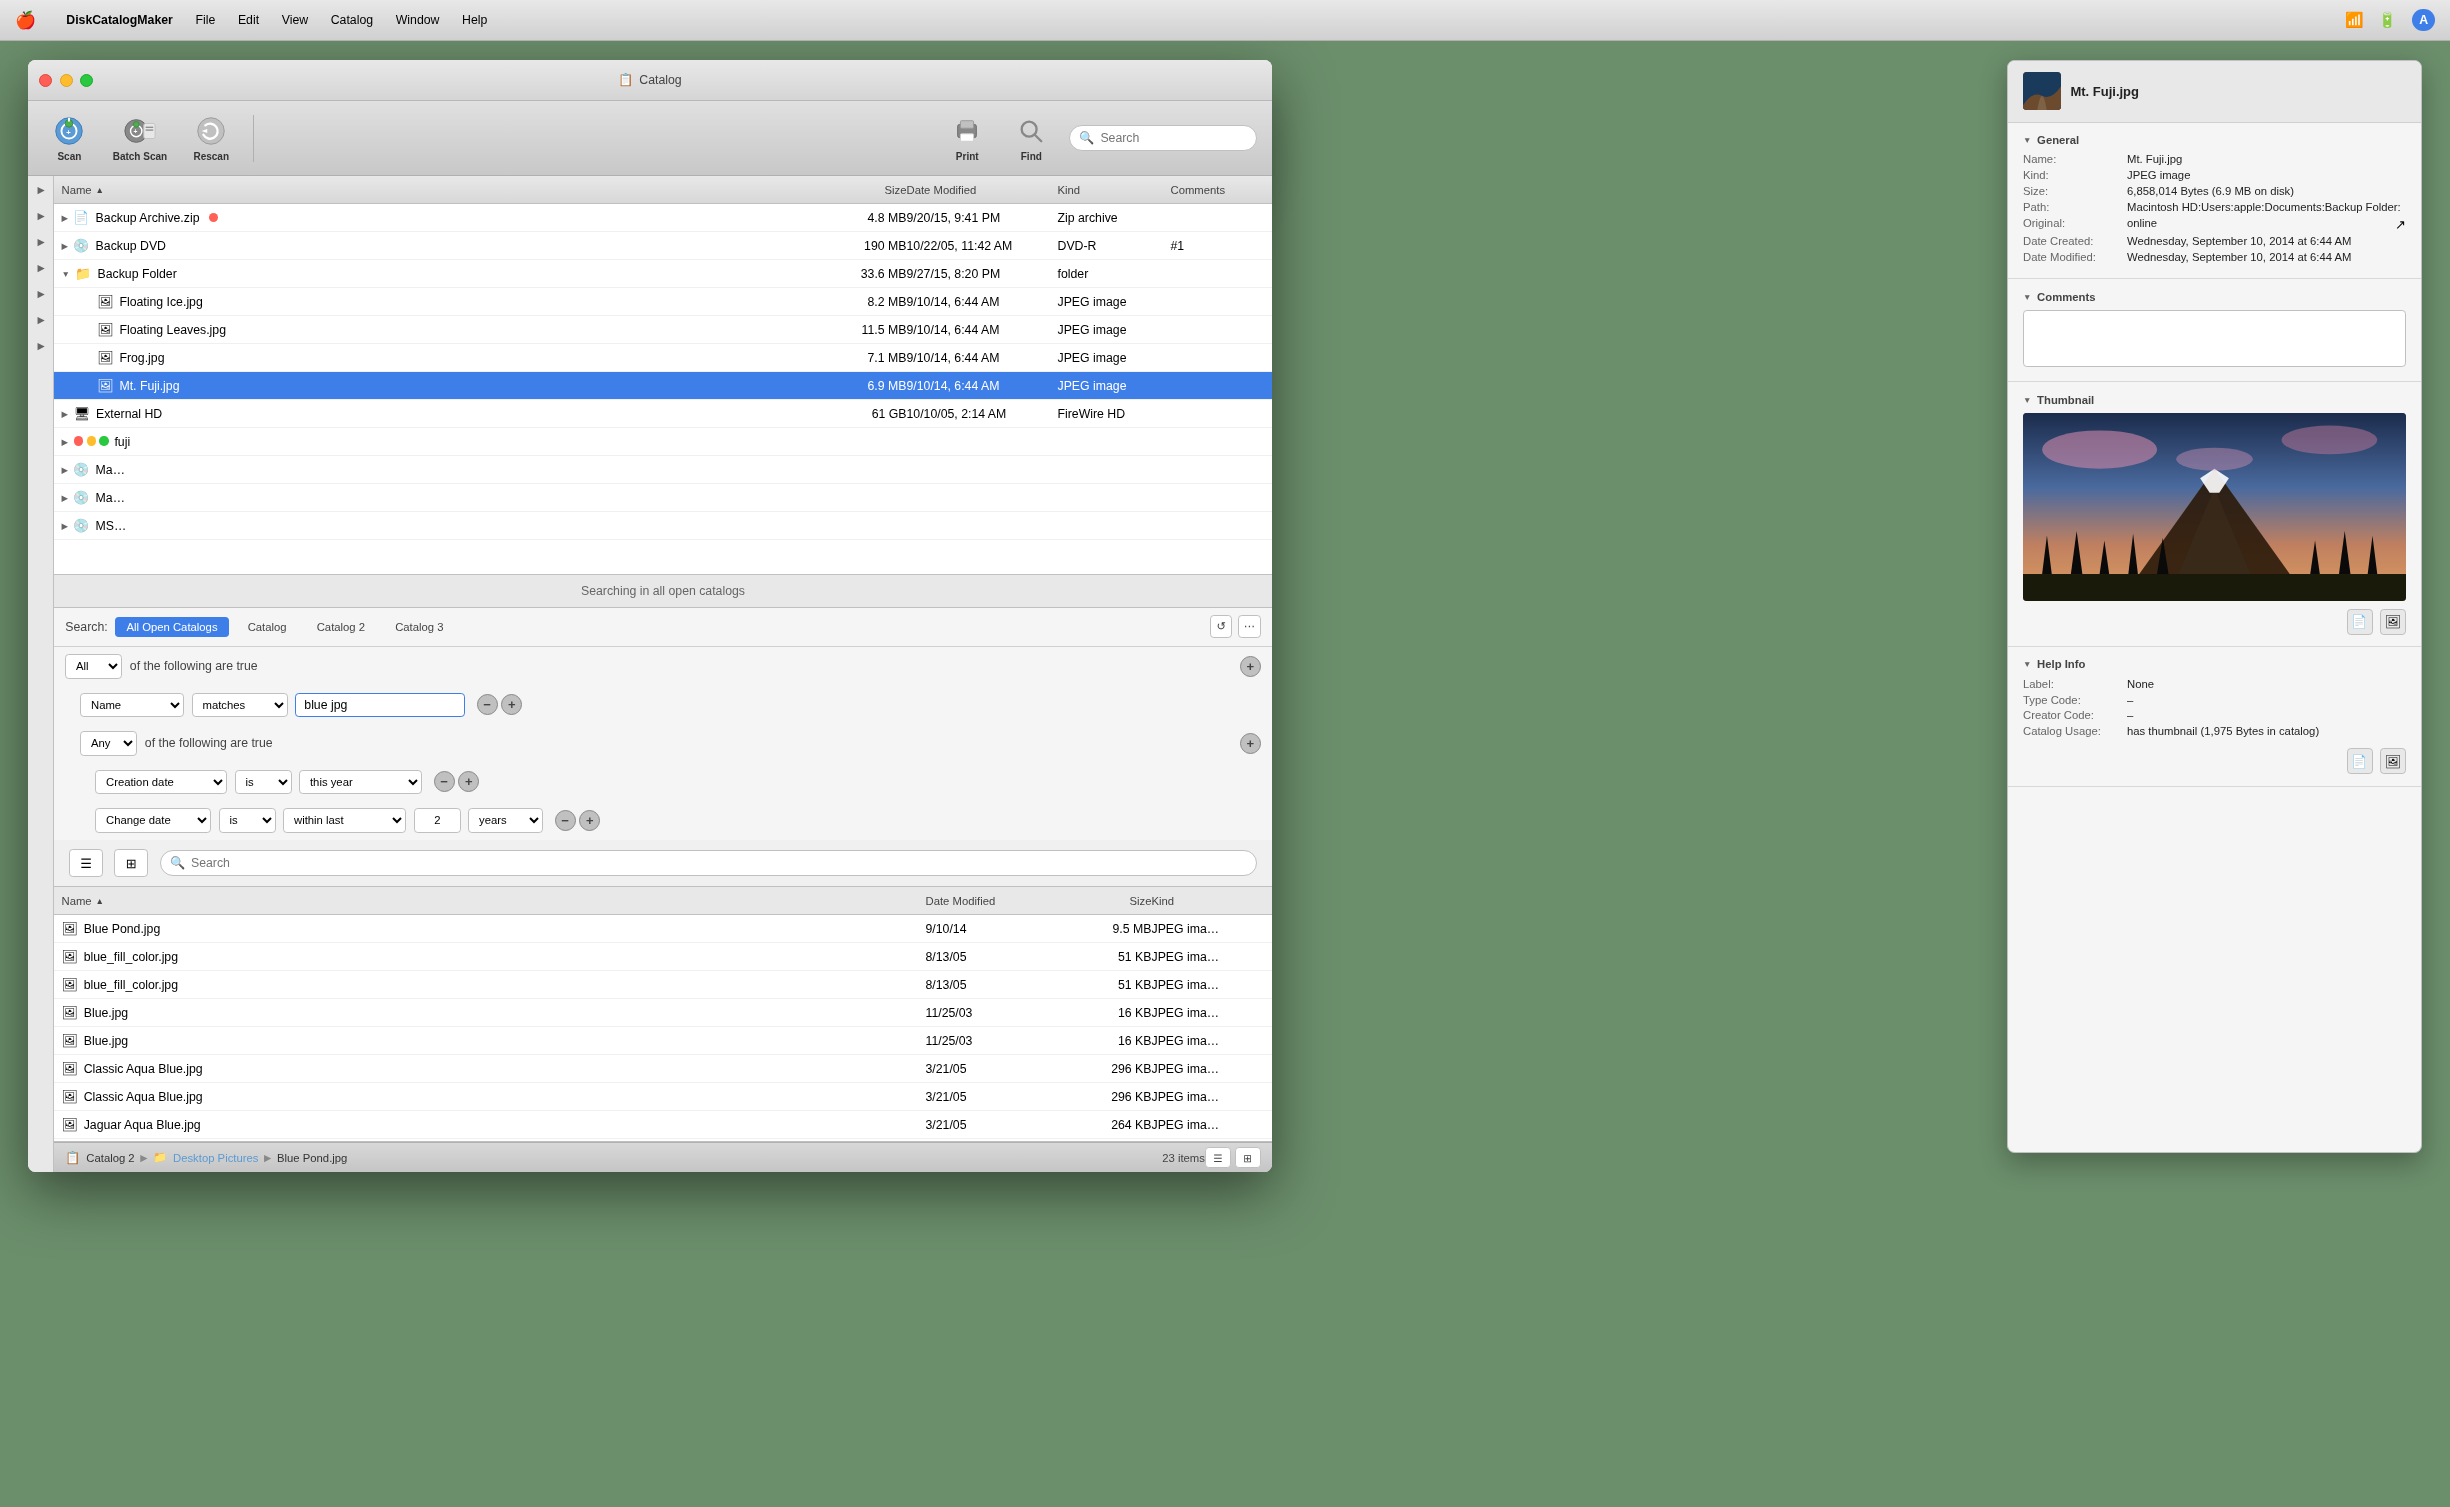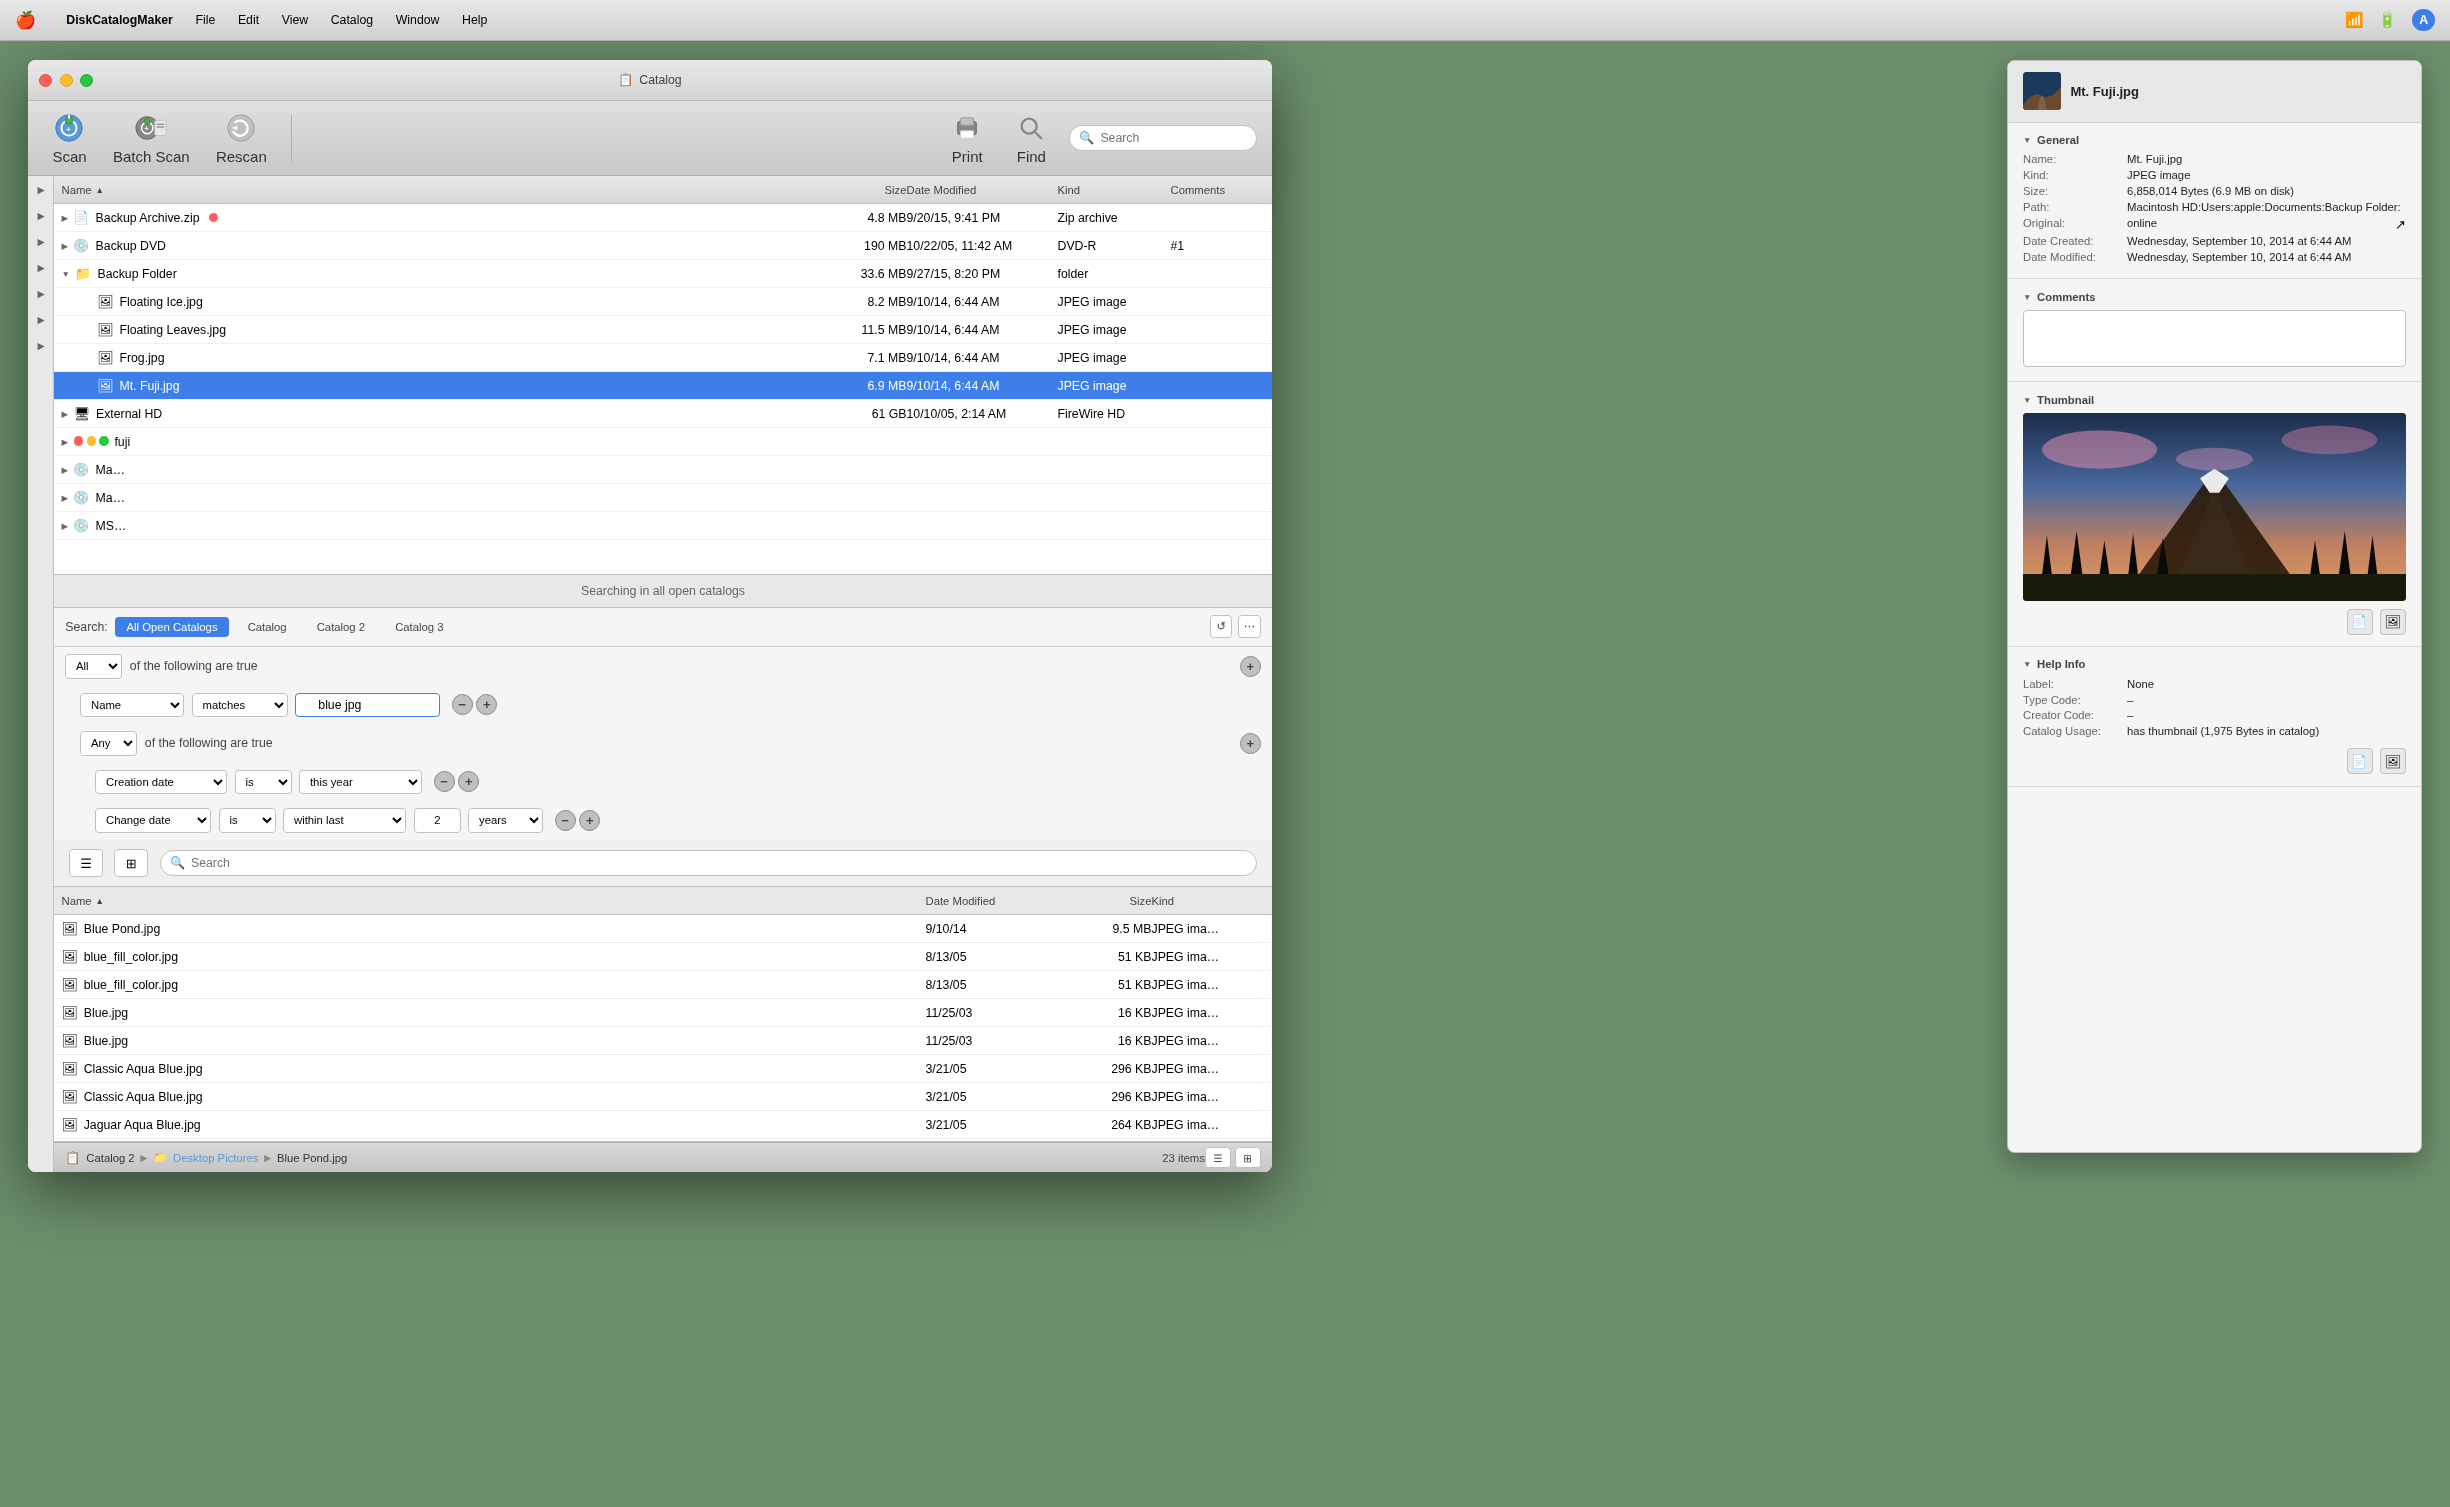--- a/index.html
+++ b/index.html
@@ -112,23 +112,24 @@
       border-radius: 5.7px;
     }
     .toolbar-icon {
       width: 34px;
       height: 34px;
       display: flex;
       align-items: center;
       justify-content: center;
     }
     .toolbar-label {
-      font-size: 15px;
+      font-size: 10px;
       color: #333;
       white-space: nowrap;
+      font-weight: bold;
     }
     .toolbar-separator {
       width: 0.9px;
       height: 47px;
       background: #b0b0b0;
       margin: 0 7.5px;
     }
     .toolbar-right {
       margin-left: auto;
       display: flex;
@@ -329,22 +330,22 @@
     .criteria-text {
       font-size: 12.3px;
       color: #444;
     }
     .criteria-input {
       height: 24.5px;
       border: 1.9px solid #3d7ee8;
       border-radius: 3.8px;
       background: white;
       font-size: 12.3px;
-      padding: 0 22px;
-      width: 145px;
+      padding: 0 8px;
+      width: 170px;
     }
     .criteria-btn {
       width: 21px;
       height: 21px;
       border-radius: 50%;
       border: 0.9px solid #888;
       background: #c0c0c0;
       display: flex;
       align-items: center;
       justify-content: center;

